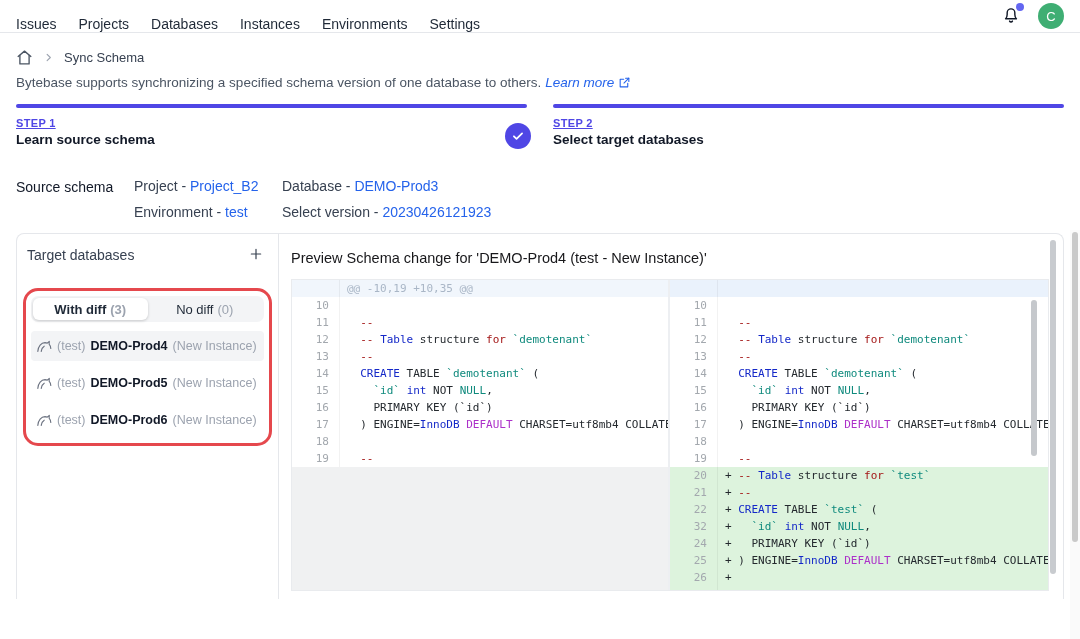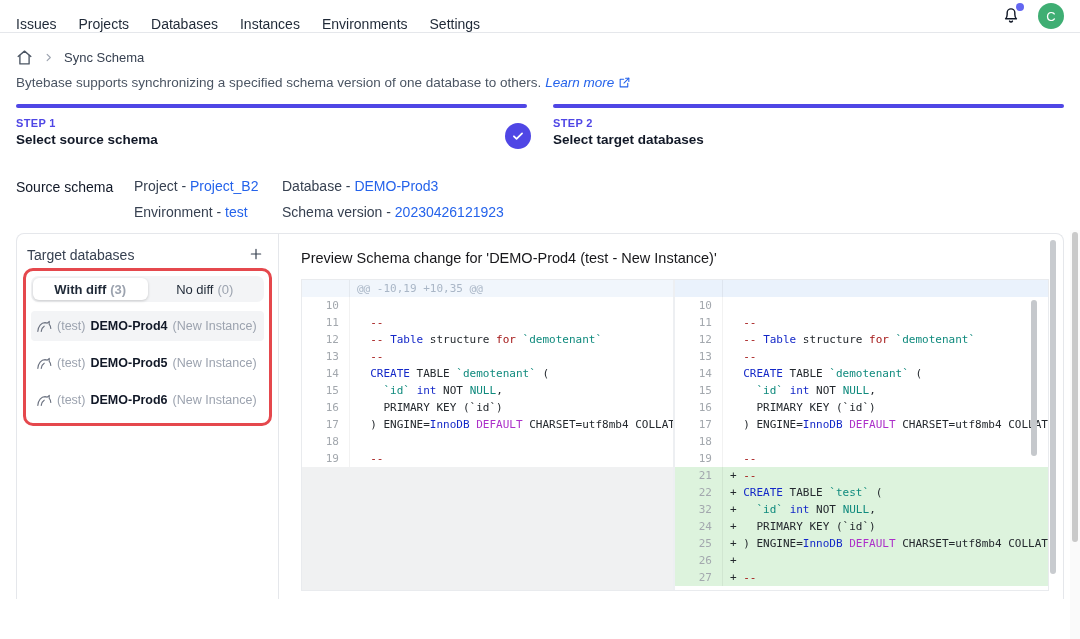--- a/index.html
+++ b/index.html
@@ -27,43 +27,43 @@
   .crumb-home { width:17px; height:17px; color:#4b5563; cursor:pointer; }
   .crumb-chevron { width:11px; height:11px; color:#9ca3af; }
   .intro { margin-top:9px; font-size:13.5px; color:#4b5563; display:flex; align-items:center; gap:4px; }
   .intro a { color:var(--link,#2563eb); cursor:pointer;font-style:italic; }
   .ext-icon { width:13px; height:13px; color:var(--link,#2563eb); }
 
   
   .steps { display:flex; gap:26px; margin-top:14px; }
   .step { flex:1; position:relative; }
   .step-bar { height:4px; border-radius:2px; background:var(--accent,#4f46e5); }
-  .step-label { margin-top:9px; font-size:11px; font-weight:700; letter-spacing:.03em; color:var(--accent,#4f46e5); }
+  .step-label { margin-top:9px; font-size:11px; font-weight:700; letter-spacing:.03em; color:var(--accent,#4f46e5);text-decoration:underline; }
   .step-title { margin-top:3px; font-size:13.5px; font-weight:600; color:#111827; }
   .check-circle { position:absolute; right:-4px; top:19px; width:26px; height:26px; border-radius:50%;
                   background:var(--accent,#4f46e5); display:flex; align-items:center; justify-content:center; }
   .check-circle svg { width:14px; height:14px; color:#fff; }
 
   
   .source-row { display:flex; margin-top:31px; font-size:14px; }
   .source-label { width:118px; color:#111827; padding-top:1px; }
   .source-grid { display:grid; grid-template-columns:148px auto; gap:10px 0; }
   .fname { color:#374151; }
   .flink { color:var(--link,#2563eb); cursor:pointer; }
 
   
   .main-card { margin-top:13px; border:1px solid #e5e7eb; border-bottom:0;
-               border-radius:8px 8px 0 0; height:366px; display:flex; overflow:hidden;gap:10px; }
+               border-radius:8px 8px 0 0; height:366px; display:flex; overflow:hidden; }
 
   .left-panel { width:262px; flex:none; border-right:1px solid #e5e7eb; padding:8px 6px; }
   .lp-header { display:flex; align-items:center; justify-content:space-between; padding:0 4px; height:26px; }
   .lp-title { font-size:14px; color:#374151; }
   .plus-btn { width:24px; height:24px; background:none; border:0; color:#374151; cursor:pointer; border-radius:4px; }
   .plus-btn svg { width:16px; height:16px; }
-  .red-box { border:3px solid var(--danger,#e5484d); border-radius:10px; margin-top:0; padding:5px 5px 8px; }
+  .red-box { border:3px solid var(--danger,#e5484d); border-radius:15px; margin-top:20px; padding:5px 5px 8px; }
   .tabs { display:flex; background:#f3f4f6; border-radius:7px; padding:2px; height:26px; }
   .tab { flex:1; display:flex; align-items:center; justify-content:center; gap:4px; font-size:13px;
          color:#1f2937; border-radius:6px; cursor:pointer; }
   .tab .count { color:#9ca3af; }
   .tab.active { background:#fff; box-shadow:0 1px 3px rgba(0,0,0,.18); font-weight:600; }
   .db-list { margin-top:9px; display:flex; flex-direction:column; gap:7px; }
   .db-item { display:flex; align-items:center; gap:5px; height:30px; border-radius:4px; padding:0 5px;
              font-size:12.5px; cursor:pointer; white-space:nowrap; }
   .db-item.selected { background:#f3f4f6; }
   .db-item svg { width:16px; height:16px; flex:none; color:#6b7280; }
@@ -149,41 +149,41 @@
       <path d="M14 4h6v6"></path>
         <path d="M20 4l-9 9"></path>
         <path d="M18 13.5V20H4V6h6.5"></path>
     </svg>
   </p>
 
   <div class="steps">
     <div class="step">
       <div class="step-bar"></div>
       <div class="step-label">STEP 1</div>
-      <div class="step-title">Select source schema</div>
+      <div class="step-title">Learn source schema</div>
       <div class="check-circle">
         <svg viewBox="0 0 24 24" fill="none" stroke="currentColor" stroke-width="3" stroke-linecap="round" stroke-linejoin="round">
           <path d="M5 12.5l4.5 4.5L19 7.5"></path>
         </svg>
       </div>
     </div>
     <div class="step">
       <div class="step-bar"></div>
       <div class="step-label">STEP 2</div>
       <div class="step-title">Select target databases</div>
     </div>
   </div>
 
   <div class="source-row">
     <div class="source-label">Source schema</div>
     <div class="source-grid" id="source-fields">
         <div class="field"><span class="fname">Project - </span><a class="flink">Project_B2</a></div>
         <div class="field"><span class="fname">Database - </span><a class="flink">DEMO-Prod3</a></div>
         <div class="field"><span class="fname">Environment - </span><a class="flink">test</a></div>
-        <div class="field"><span class="fname">Schema version - </span><a class="flink">20230426121923</a></div>
+        <div class="field"><span class="fname">Select version - </span><a class="flink">20230426121923</a></div>
       </div>
   </div>
 
   <div class="main-card">
 
     <aside class="left-panel">
       <div class="lp-header">
         <span class="lp-title">Target databases</span>
         <button class="plus-btn">
           <svg viewBox="0 0 24 24" fill="none" stroke="currentColor" stroke-width="1.8" stroke-linecap="round">
@@ -324,20 +324,24 @@
             </div>
             <div class="dl">
               <span class="g">18</span>
               <span class="c"><span class="tk-p">  </span></span>
             </div>
             <div class="dl">
               <span class="g">19</span>
               <span class="c"><span class="tk-p">  </span><span class="tk-r">--</span></span>
             </div>
             <div class="dl add">
+              <span class="g">20</span>
+              <span class="c"><span class="tk-p">+ </span><span class="tk-r">-- </span><span class="tk-k">Table</span><span class="tk-p"> structure </span><span class="tk-r">for</span><span class="tk-p"> </span><span class="tk-t">`test`</span></span>
+            </div>
+            <div class="dl add">
               <span class="g">21</span>
               <span class="c"><span class="tk-p">+ </span><span class="tk-r">--</span></span>
             </div>
             <div class="dl add">
               <span class="g">22</span>
               <span class="c"><span class="tk-p">+ </span><span class="tk-k">CREATE</span><span class="tk-p"> TABLE </span><span class="tk-t">`test`</span><span class="tk-p"> (</span></span>
             </div>
             <div class="dl add">
               <span class="g">32</span>
               <span class="c"><span class="tk-p">+ </span><span class="tk-p">  </span><span class="tk-t">`id`</span><span class="tk-p"> </span><span class="tk-k">int</span><span class="tk-p"> NOT </span><span class="tk-t">NULL</span><span class="tk-p">,</span></span>

